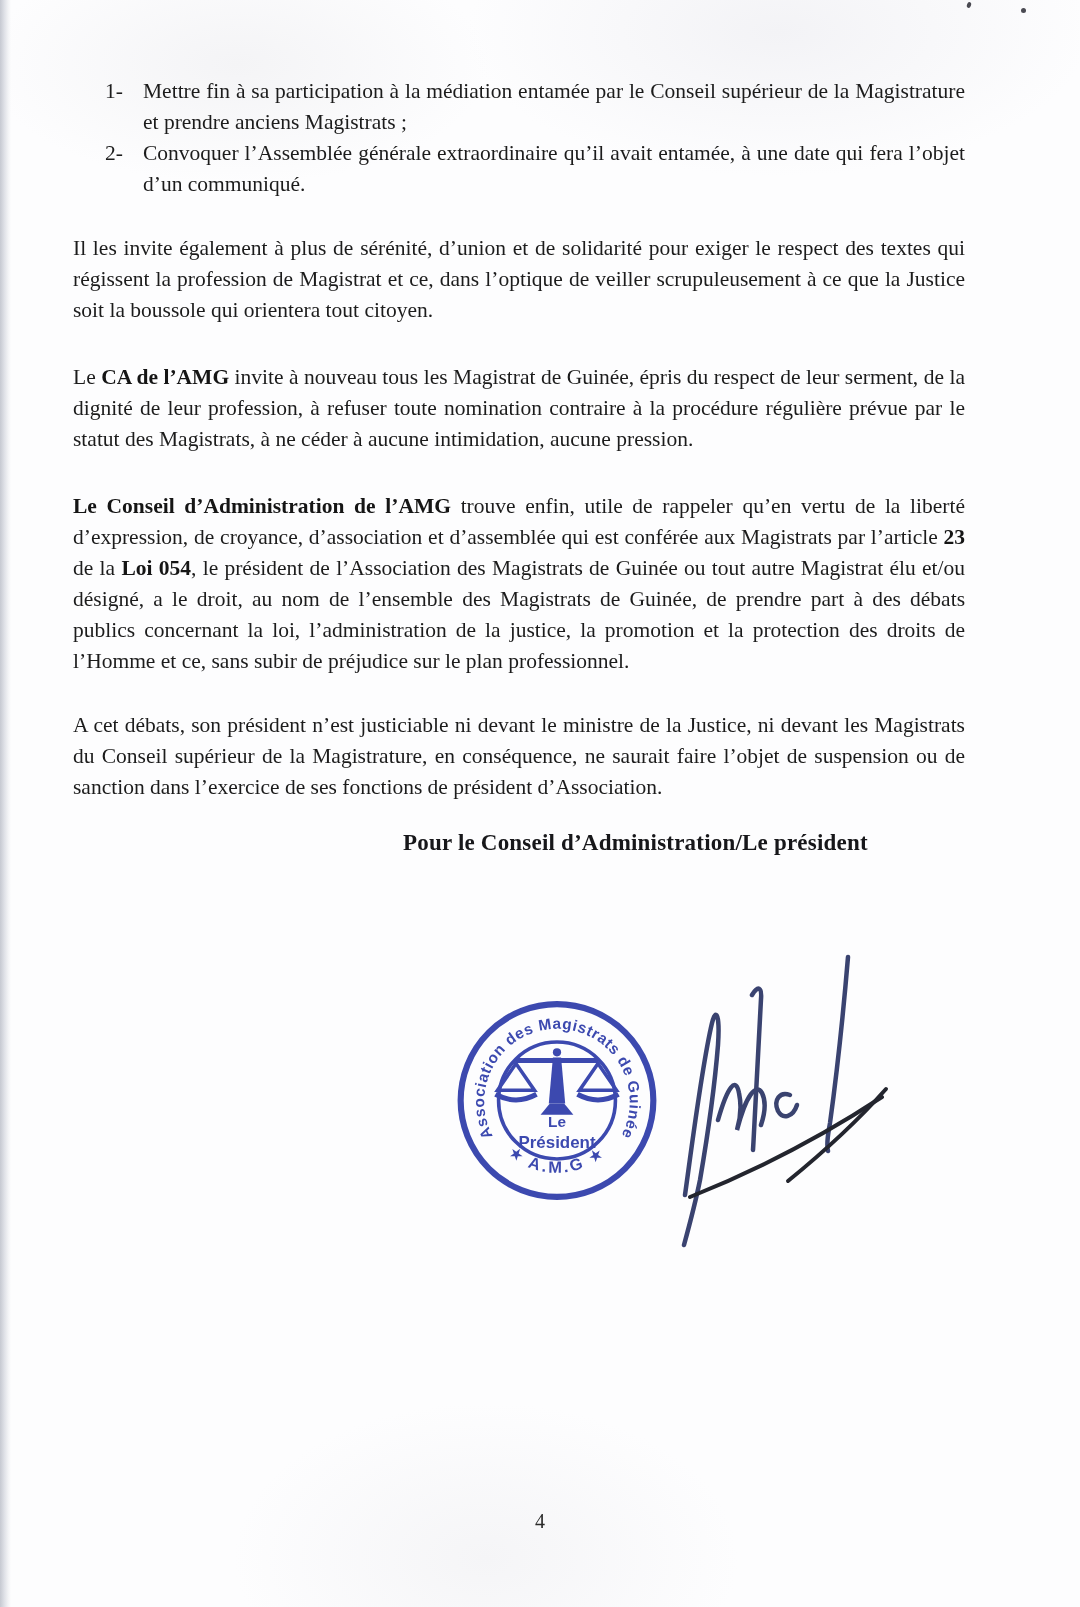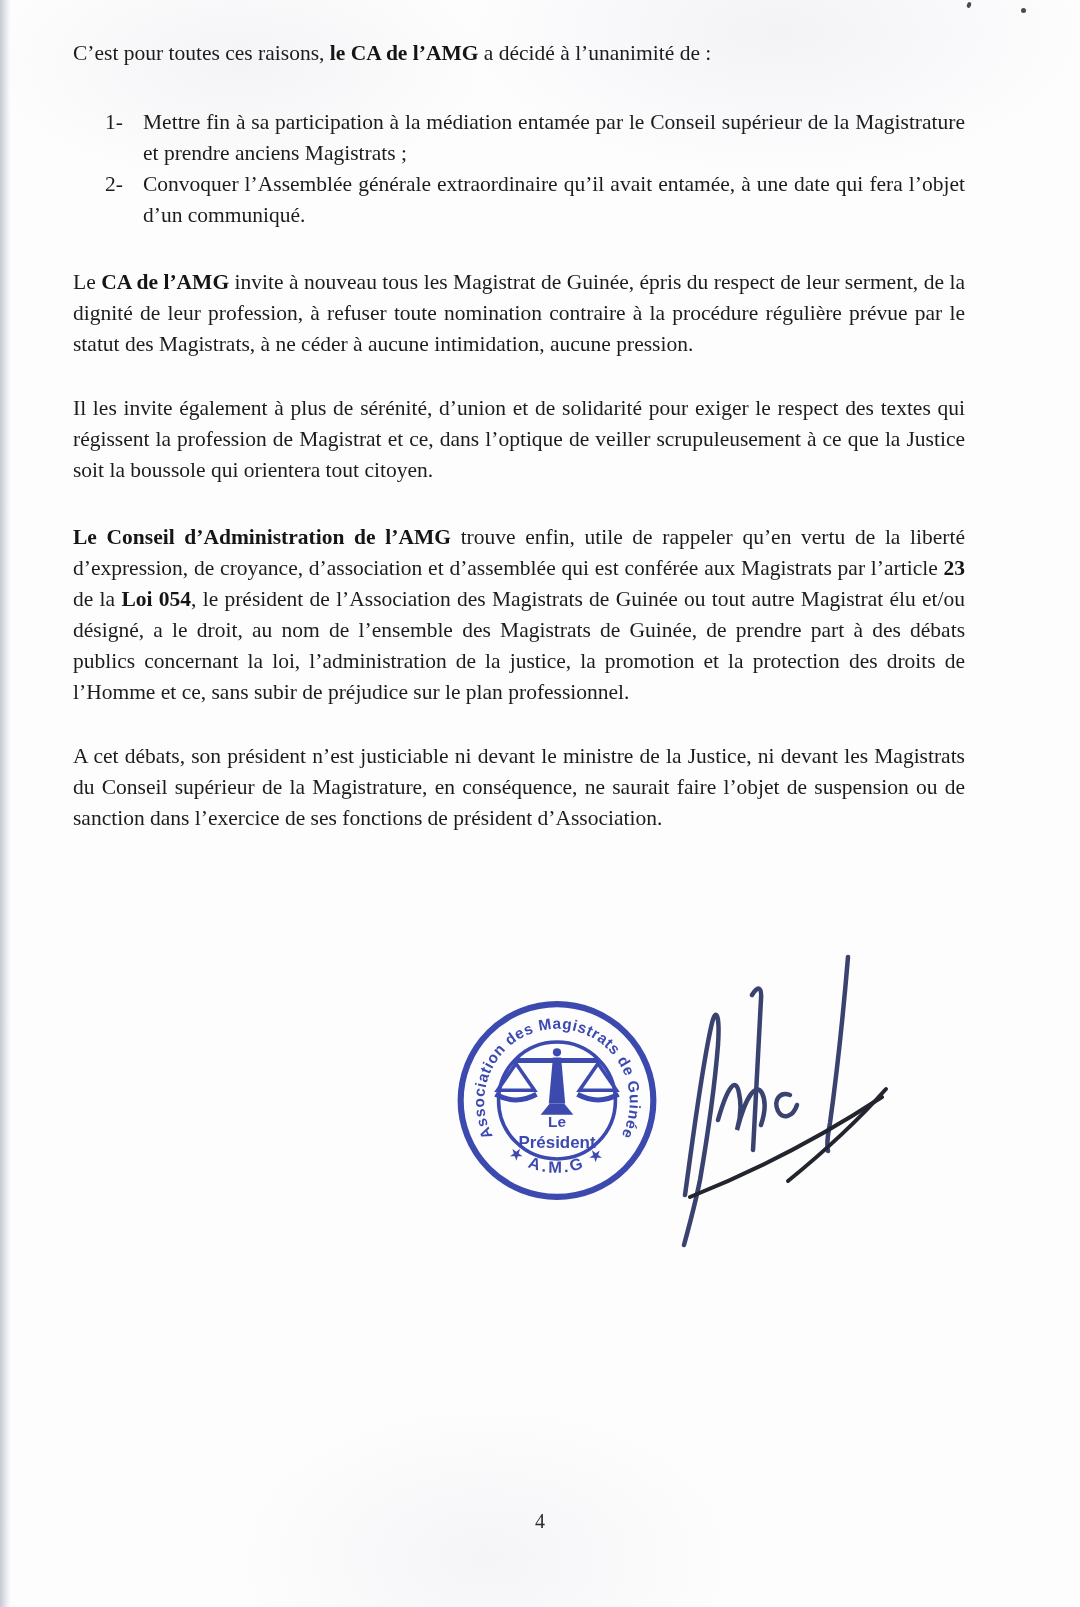--- a/index.html
+++ b/index.html
@@ -90,41 +90,41 @@
 <body>
 
 <div class="page">
 
   <div class="scan-edge"></div>
   <div class="speck s1"></div>
   <div class="speck s2"></div>
 
   <div class="content">
 
-    <p class="para"><span>C’est pour toutes ces raisons, </span><b>le CA de l’AMG</b><span> a décidé à l’unanimité de :</span></p>
 
     <div class="doclist">
       <div class="li">
         <span class="num">1-</span>
         <span class="li-text">Mettre fin à sa participation à la médiation entamée par le Conseil supérieur de la Magistrature et prendre anciens Magistrats ;</span>
       </div>
       <div class="li">
         <span class="num">2-</span>
         <span class="li-text">Convoquer l’Assemblée générale extraordinaire qu’il avait entamée, à une date qui fera l’objet d’un communiqué.</span>
       </div>
     </div>
 
+    <p class="para gap-a">Il les invite également à plus de sérénité, d’union et de solidarité pour exiger le respect des textes qui régissent la profession de Magistrat et ce, dans l’optique de veiller scrupuleusement à ce que la Justice soit la boussole qui orientera tout citoyen.</p>
+
     <p class="para gap-b"><span>Le </span><b>CA de l’AMG</b><span> invite à nouveau tous les Magistrat de Guinée, épris du respect de leur serment, de la dignité de leur profession, à refuser toute nomination contraire à la procédure régulière prévue par le statut des Magistrats, à ne céder à aucune intimidation, aucune pression.</span></p>
-
-    <p class="para gap-a">Il les invite également à plus de sérénité, d’union et de solidarité pour exiger le respect des textes qui régissent la profession de Magistrat et ce, dans l’optique de veiller scrupuleusement à ce que la Justice soit la boussole qui orientera tout citoyen.</p>
 
     <p class="para gap-b"><b>Le Conseil d’Administration de l’AMG</b><span> trouve enfin, utile de rappeler qu’en vertu de la liberté d’expression, de croyance, d’association et d’assemblée qui est conférée aux Magistrats par l’article </span><b>23</b><span> de la </span><b>Loi 054</b><span>, le président de l’Association des Magistrats de Guinée ou tout autre Magistrat élu et/ou désigné, a le droit, au nom de l’ensemble des Magistrats de Guinée, de prendre part à des débats publics concernant la loi, l’administration de la justice, la promotion et la protection des droits de l’Homme et ce, sans subir de préjudice sur le plan professionnel.</span></p>
 
     <p class="para gap-a">A cet débats, son président n’est justiciable ni devant le ministre de la Justice, ni devant les Magistrats du Conseil supérieur de la Magistrature, en conséquence, ne saurait faire l’objet de suspension ou de sanction dans l’exercice de ses fonctions de président d’Association.</p>
 
+    <p class="sig-heading">Pour le Conseil d’Administration/Le président</p>
   </div>
 
   <div class="stamp">
     <svg viewBox="0 0 200 200">
       <defs>
         <path id="arcTop" d="M 45 146 A 71 71 0 1 1 155 146"></path>
         <path id="arcBot" d="M 33 125 A 72 72 0 0 0 167 125"></path>
       </defs>
       <circle class="st-stroke" cx="100" cy="100" r="94" stroke-width="6"></circle>
       <circle class="st-stroke" cx="100" cy="100" r="57" stroke-width="3.5"></circle>

